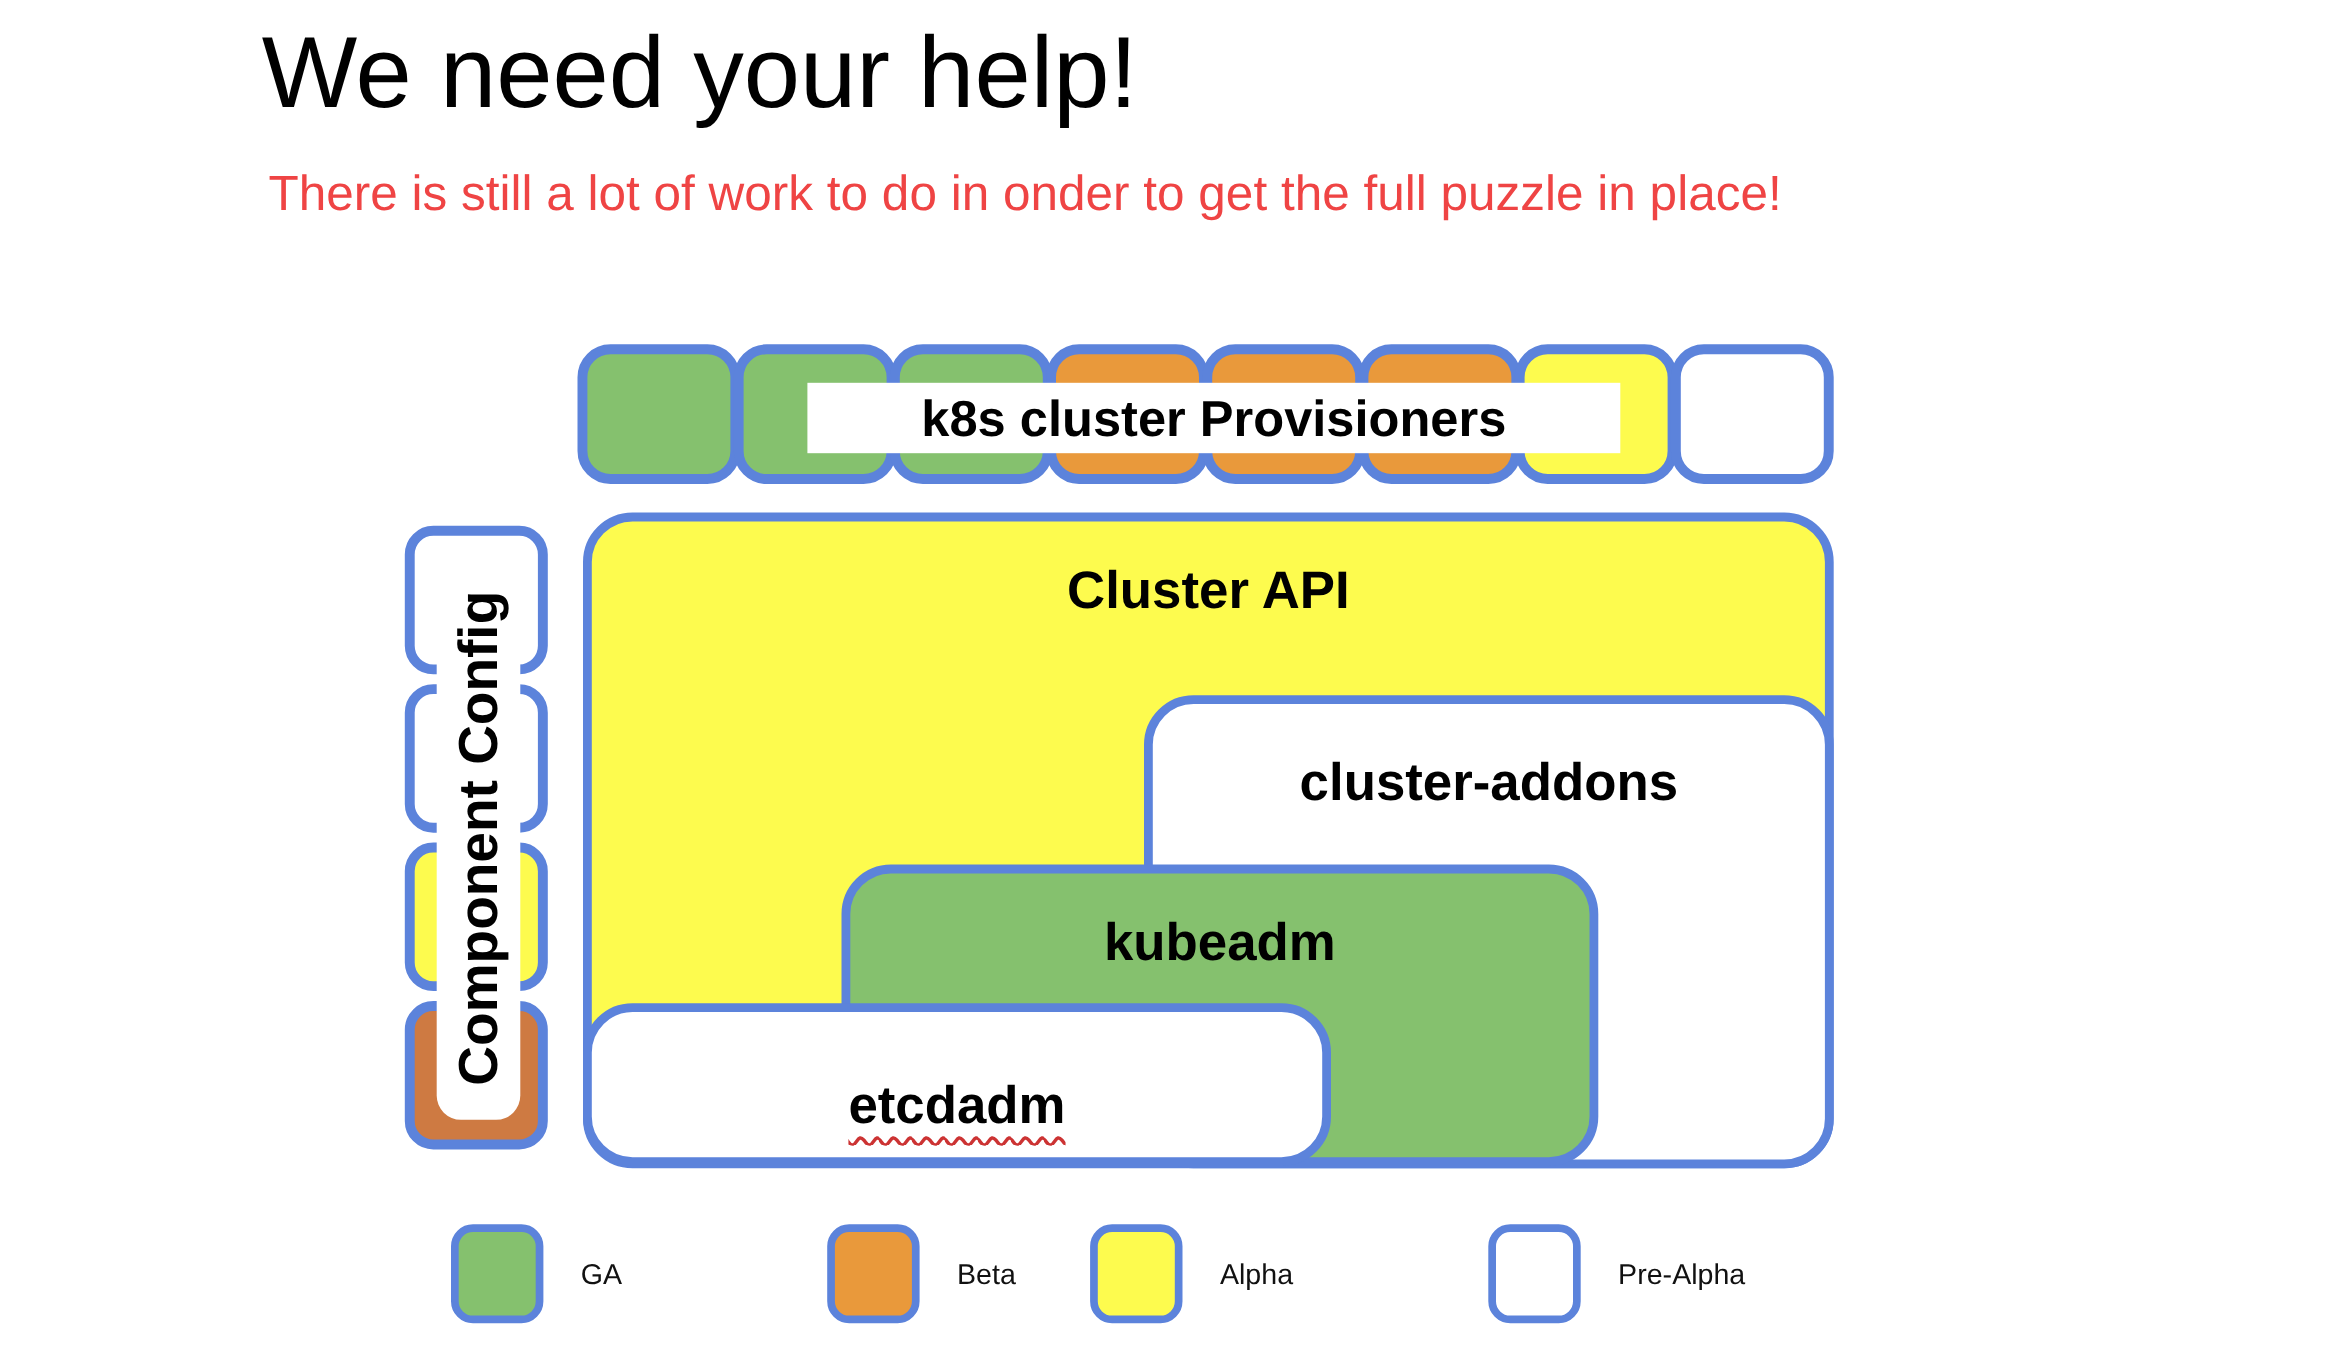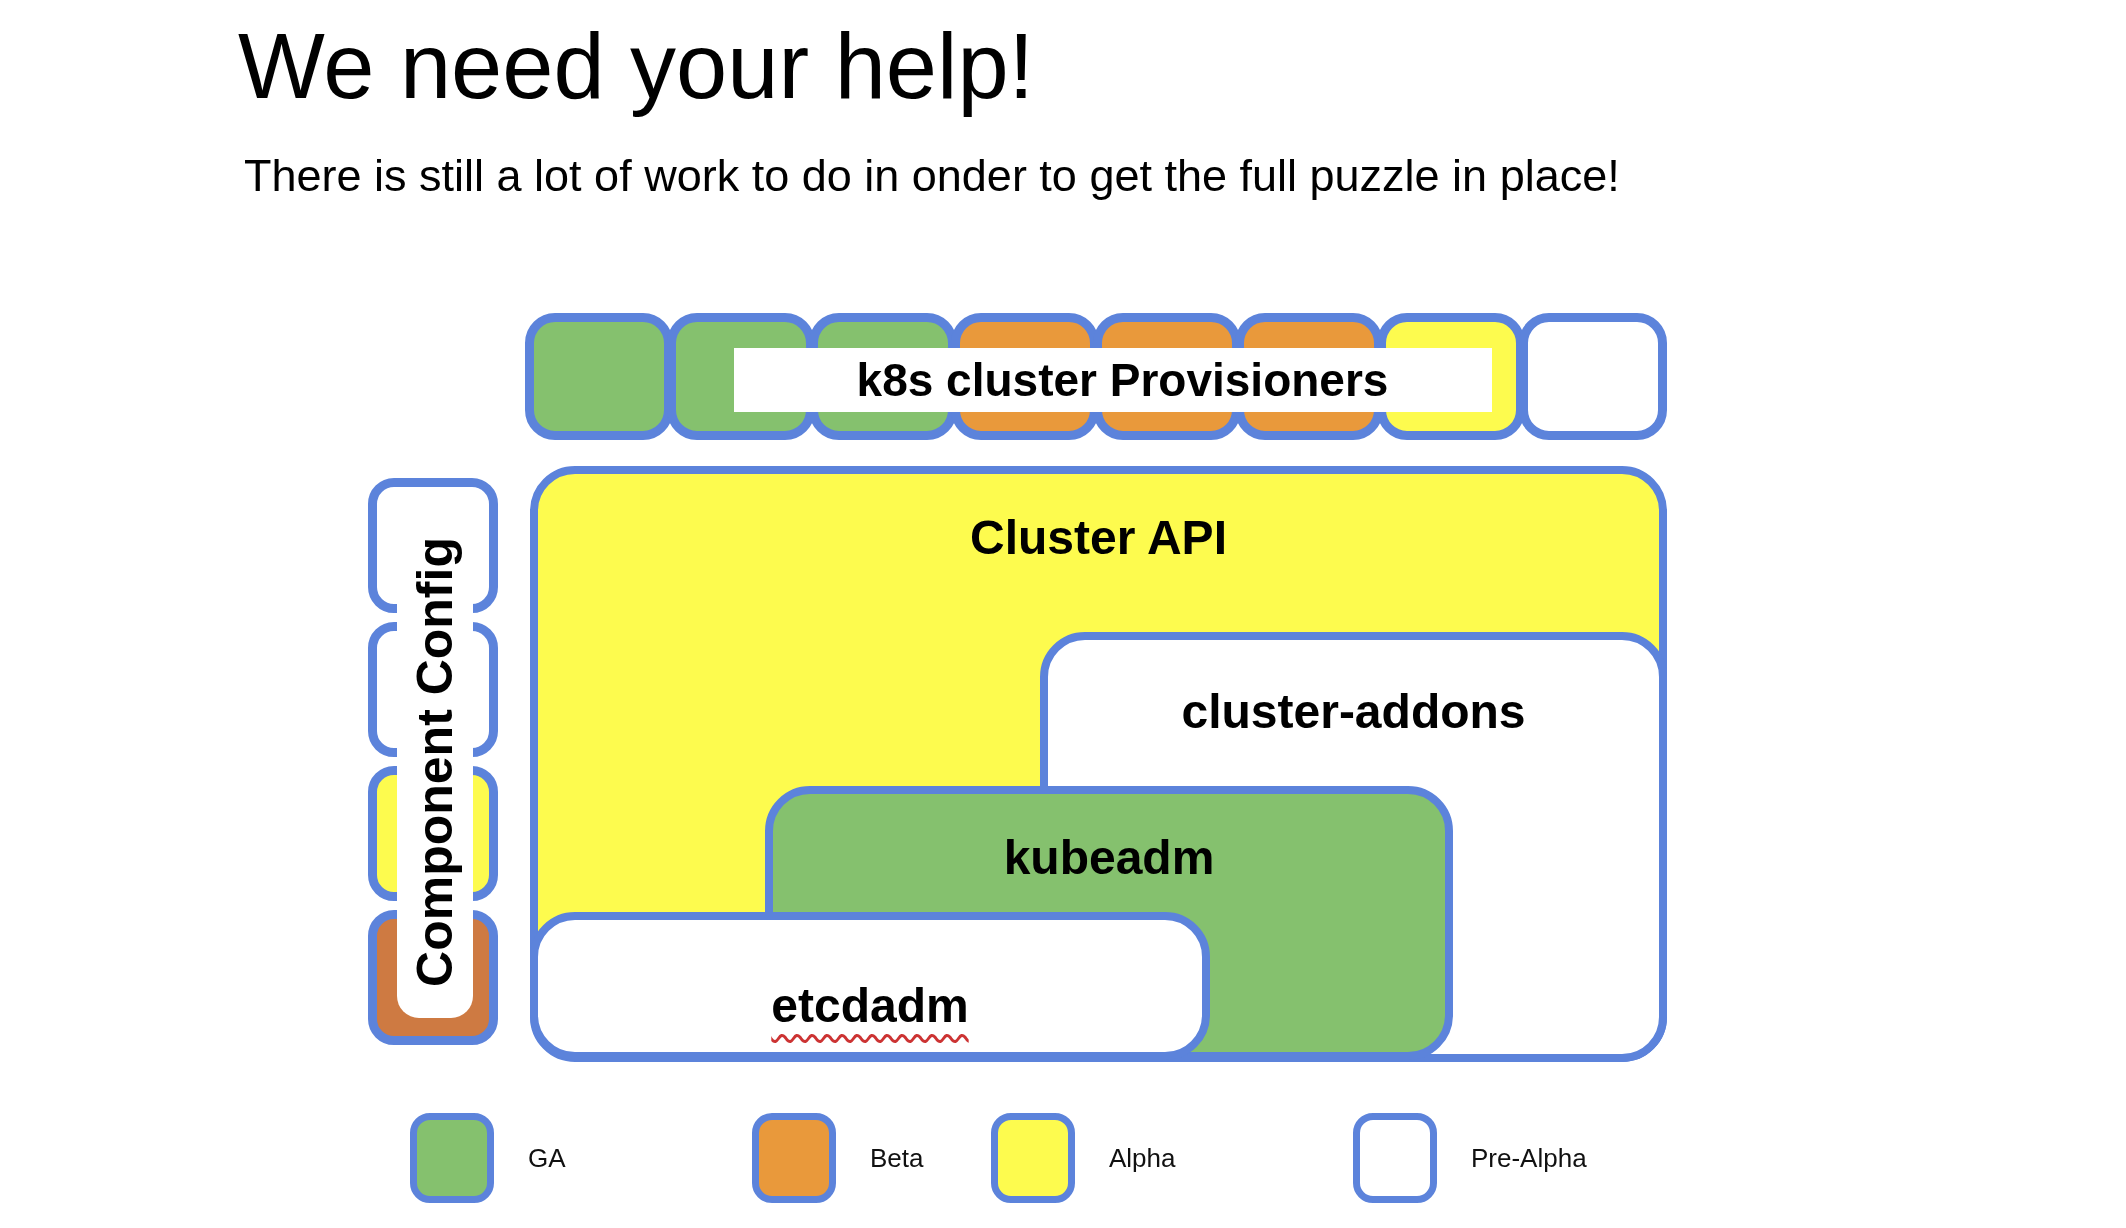--- a/index.html
+++ b/index.html
@@ -20,21 +20,21 @@
     font-size: 92px;
     font-weight: 400;
     letter-spacing: 0;
     color: #000;
     white-space: nowrap;
   }
   .subtitle {
     left: 244px; top: 150px;
     font-size: 45px;
     font-weight: 400;
-    color: #000000;
+    color: #ef4444;
     white-space: nowrap;
   }
 
   
   .prov-row {
     left: 525px; top: 313px;
     height: 127px;
     display: flex;
   }
   .piece {
@@ -48,21 +48,20 @@
   .piece + .piece { margin-left: -6px; }
 
   .prov-label {
     left: 734px; top: 348px;
     width: 739px; height: 64px;
     background: #ffffff;
     z-index: 6;
     display: flex; align-items: center; justify-content: center;
     font-weight: 700; font-size: 46px;
     white-space: nowrap;
-    padding-left: 19px;
   }
 
   
   .cc-col {
     left: 368px; top: 478px;
     width: 130px;
     display: flex; flex-direction: column; gap: 9px;
   }
   .csquare {
     width: 130px; height: 135px;

